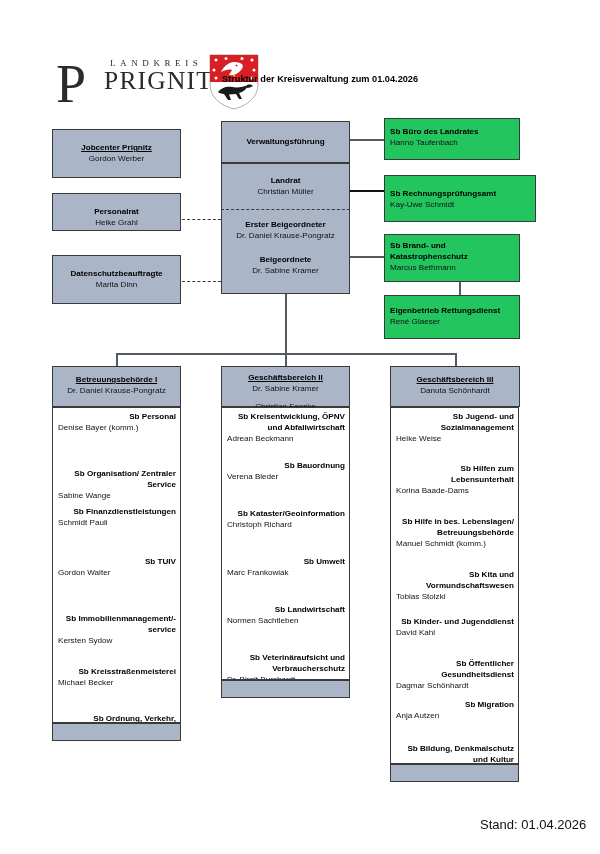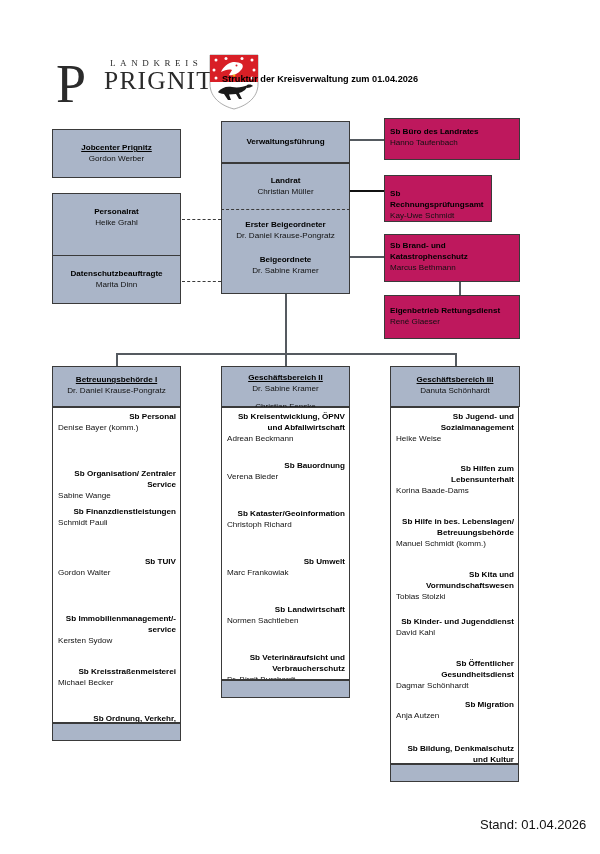--- a/index.html
+++ b/index.html
@@ -7,21 +7,21 @@
     width:600px;height:854px;background:#ffffff;
     font-family:"Liberation Sans","DejaVu Sans",sans-serif;
     position:relative;overflow:hidden;
     -webkit-font-smoothing:antialiased;
   }
   #chart{position:absolute;left:0;top:0;width:600px;height:854px;}
 
   
   .box{position:absolute;box-sizing:border-box;border:1.3px solid #3a3a3a;}
   .fill{background:#aab5c8;}
-  .white{background:#be185d;}
+  .white{background:#22c55e;}
   .ttl{font-weight:bold;font-size:8.1px;color:#000;line-height:11px;}
   .sub{font-weight:normal;font-size:8.1px;color:#111;line-height:11px;}
   .ctr{text-align:center;}
   .ul{text-decoration:underline;}
 
   
   #logo{position:absolute;left:52px;top:56px;width:168px;height:52px;}
   #logo-land{position:absolute;left:58px;top:2px;font-size:9px;letter-spacing:4.6px;
              font-weight:normal;color:#2b2b2b;font-family:"Liberation Serif",serif;}
   #logo-prig{position:absolute;left:52px;top:10px;font-size:25.5px;letter-spacing:1.2px;
@@ -87,21 +87,21 @@
   <div class="ln" style="left:285px;top:294px;width:1.6px;height:60px;"></div>
   <div class="ln" style="left:116px;top:353px;width:340px;height:1.6px;"></div>
   <div class="ln" style="left:116px;top:353px;width:1.6px;height:13px;"></div>
   <div class="ln" style="left:285px;top:353px;width:1.6px;height:13px;"></div>
   <div class="ln" style="left:455px;top:353px;width:1.6px;height:13px;"></div>
 
   <div class="box fill" style="left:52px;top:129px;width:129px;height:49px;">
     <div class="ttl ctr ul" style="margin-top:12px;">Jobcenter Prignitz</div>
     <div class="sub ctr">Gordon Werber</div>
   </div>
-  <div class="box fill" style="left:52px;top:193px;width:129px;height:63px;">
+  <div class="box fill" style="left:52px;top:193px;width:129px;height:38px;">
     <div class="ttl ctr" style="margin-top:12px;">Personalrat</div>
     <div class="sub ctr">Heike Grahl</div>
   </div>
   <div class="box fill" style="left:52px;top:255px;width:129px;height:49px;">
     <div class="ttl ctr" style="margin-top:12px;">Datenschutzbeauftragte</div>
     <div class="sub ctr">Marita Dinn</div>
   </div>
 
   <div class="box fill" style="left:221px;top:121px;width:129px;height:42px;">
     <div class="ttl ctr" style="margin-top:14px;">Verwaltungsführung</div>
@@ -114,21 +114,21 @@
     <div class="ttl ctr" style="margin-top:9px;">Erster Beigeordneter</div>
     <div class="sub ctr">Dr. Daniel Krause-Pongratz</div>
     <div class="ttl ctr" style="margin-top:13px;">Beigeordnete</div>
     <div class="sub ctr">Dr. Sabine Kramer</div>
   </div>
 
   <div class="box white" style="left:384px;top:118px;width:136px;height:42px;">
     <div class="ttl" style="margin:7px 0 0 5px;">Sb Büro des Landrates</div>
     <div class="sub" style="margin-left:5px;">Hanno Taufenbach</div>
   </div>
-  <div class="box white" style="left:384px;top:175px;width:108px;height:47px;">
+  <div class="box white" style="left:384px;top:175px;width:152px;height:47px;">
     <div class="ttl" style="margin:12px 0 0 5px;">Sb Rechnungsprüfungsamt</div>
     <div class="sub" style="margin-left:5px;">Kay-Uwe Schmidt</div>
   </div>
   <div class="box white" style="left:384px;top:234px;width:136px;height:48px;">
     <div class="ttl" style="margin:5px 0 0 5px;">Sb Brand- und</div>
     <div class="ttl" style="margin-left:5px;">Katastrophenschutz</div>
     <div class="sub" style="margin-left:5px;">Marcus Bethmann</div>
   </div>
   <div class="box white" style="left:384px;top:295px;width:136px;height:44px;">
     <div class="ttl" style="margin:9px 0 0 5px;"> Eigenbetrieb Rettungsdienst</div>

